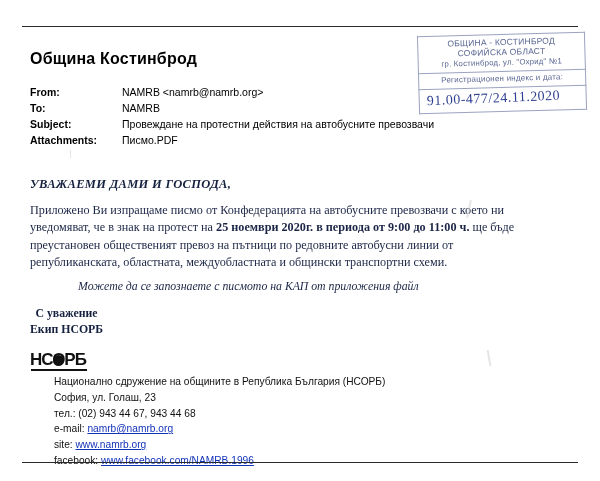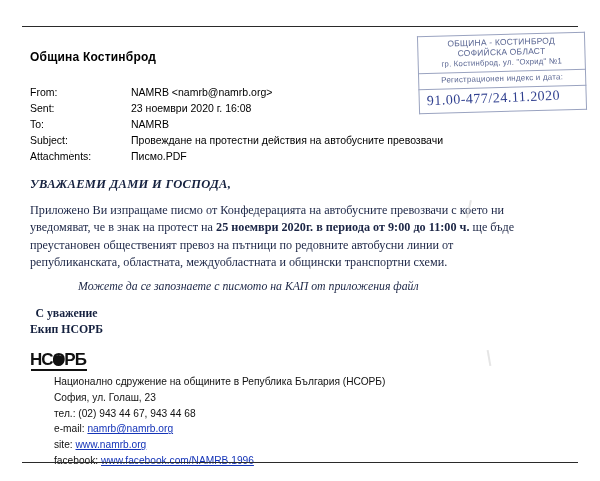--- a/index.html
+++ b/index.html
@@ -39,21 +39,21 @@
     height: 1px;
     background: #2a2a2a;
   }
 
   .org-title {
     position: absolute;
     left: 30px;
     top: 50px;
     font-family: "Liberation Sans", sans-serif;
     font-weight: bold;
-    font-size: 12px;
+    font-size: 16px;
     letter-spacing: 0.2px;
     color: #000;
   }
 
   
   .fields {
     position: absolute;
     left: 30px;
     top: 84px;
     width: 420px;
@@ -61,22 +61,22 @@
     font-size: 10.5px;
     color: #000;
     border-collapse: collapse;
   }
   .fields td {
     padding: 1.5px 0;
     vertical-align: top;
     line-height: 1.25;
   }
   .fields td.label {
-    width: 101px;
-    font-weight: normal;
+    width: 92px;
+    font-weight: bold;
   }
   .fields td.value {
     font-weight: normal;
   }
 
   
   .stamp {
     position: absolute;
     left: 418px;
     top: 34px;
@@ -250,24 +250,20 @@
     <div class="stamp-text st3">гр. Костинброд, ул. "Охрид" №1</div>
     <div class="stamp-text st4">Регистрационен индекс и дата:</div>
     <div class="handwriting">91.00-477/24.11.2020</div>
   </div>
 
   <table class="fields">
     <tbody>
         <tr>
       <td class="label">From:</td>
       <td class="value">NAMRB &lt;namrb@namrb.org&gt;</td>
-    </tr>
-    <tr>
-      <td class="label">Sent:</td>
-      <td class="value">23 ноември 2020 г. 16:08</td>
     </tr>
     <tr>
       <td class="label">To:</td>
       <td class="value">NAMRB</td>
     </tr>
     <tr>
       <td class="label">Subject:</td>
       <td class="value">Провеждане на протестни действия на автобусните превозвачи</td>
     </tr>
     <tr>

